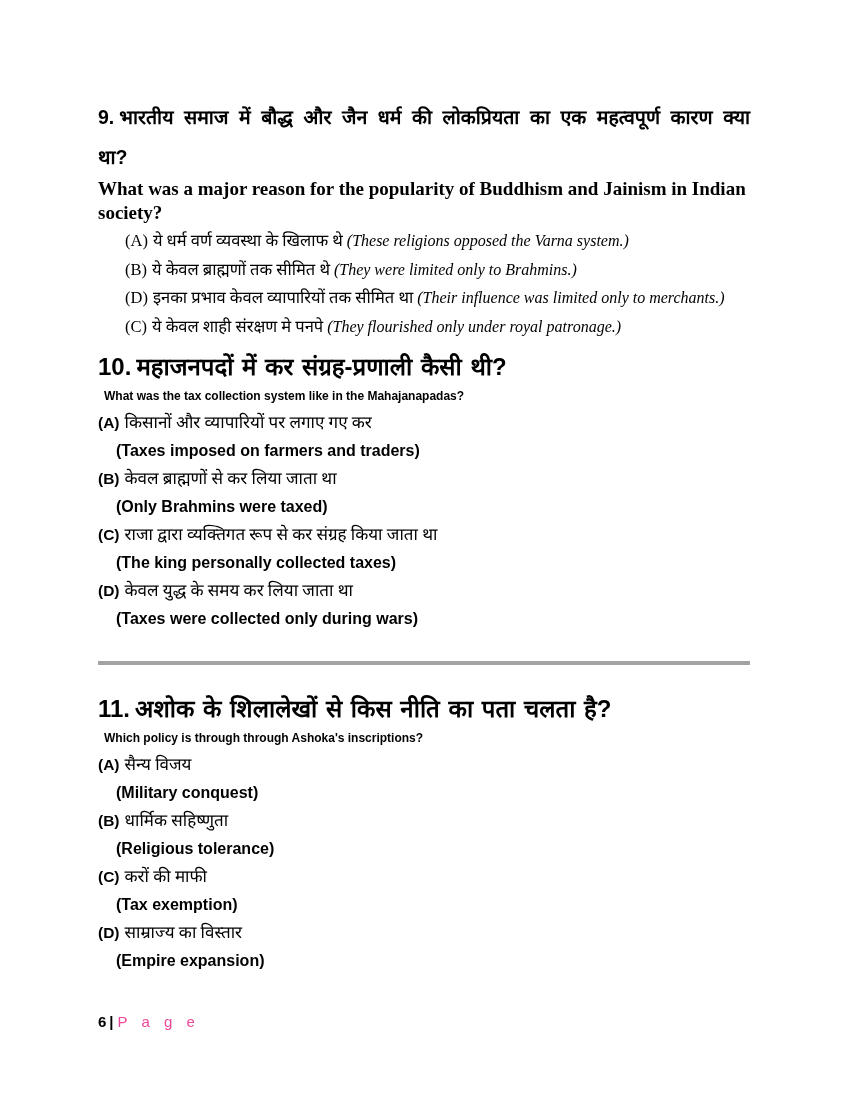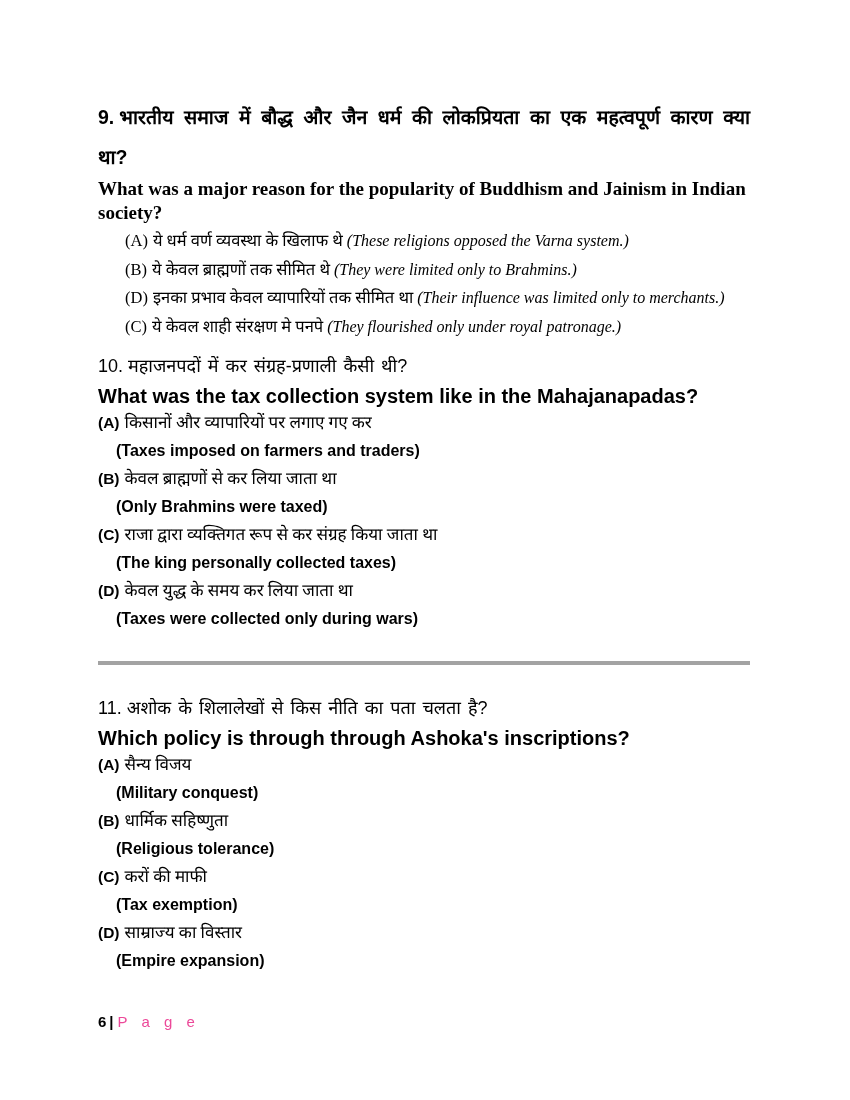--- a/index.html
+++ b/index.html
@@ -48,31 +48,32 @@
   .q9-en {
     font-style: italic;
     font-size: 16px;
     margin-left: 4px;
   }
 
   
   .section2 { margin-top: 12px; }
   .q-heading2 {
     font-family: "Liberation Sans", sans-serif;
-    font-weight: normal;
-    font-size: 18px;
+    font-weight: bold;
+    font-size: 24px;
     line-height: 27px;
     word-spacing: 2px;
   }
   .q-english2 {
     font-family: "Liberation Sans", sans-serif;
     font-weight: bold;
-    font-size: 20px;
+    font-size: 12px;
     line-height: 26px;
     margin-top: 3px;
+    margin-left: 6px;
   }
   .opt2-hi {
     font-size: 17px;
     line-height: 28px;
   }
   .opt2-hi .opt-label {
     font-family: "Liberation Sans", sans-serif;
     font-weight: bold;
     font-size: 15.5px;
   }

